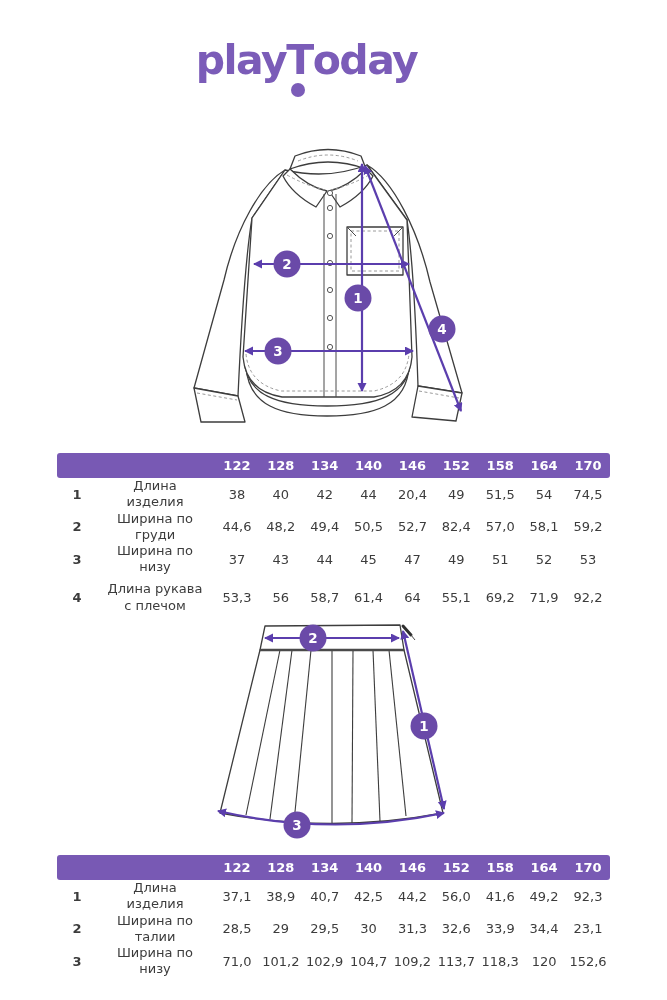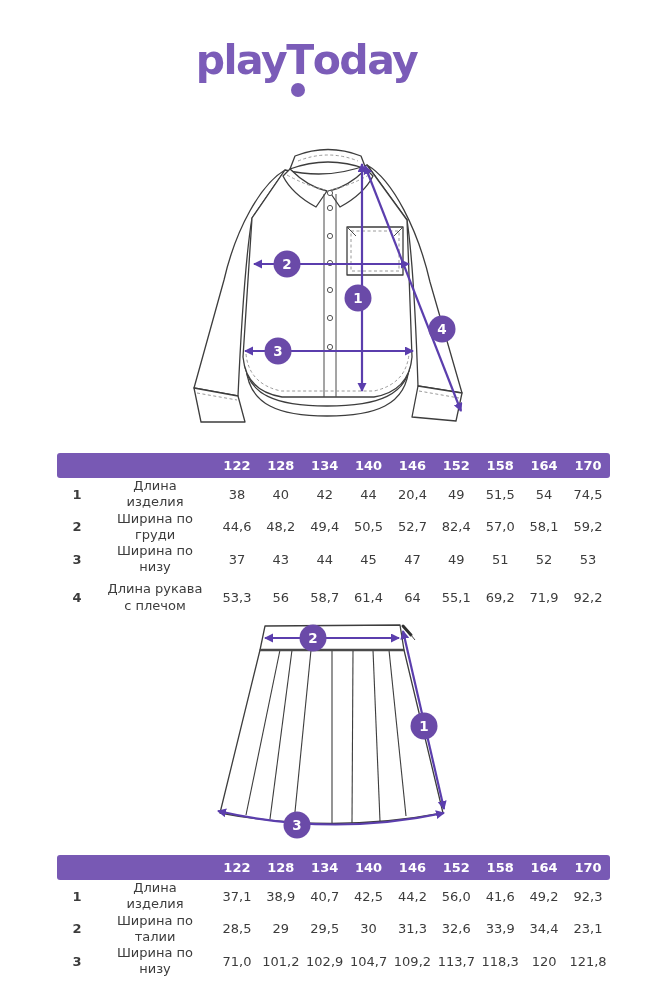--- a/index.html
+++ b/index.html
@@ -313,18 +313,18 @@
           <td class="num">3</td>
           <td class="lab">Ширина по низу</td>
           <td>71,0</td>
           <td>101,2</td>
           <td>102,9</td>
           <td>104,7</td>
           <td>109,2</td>
           <td>113,7</td>
           <td>118,3</td>
           <td>120</td>
-          <td>121,8</td>
+          <td>152,6</td>
         </tr>
       </tbody>
   </table>
 
 </div>
 
 </body></html>

